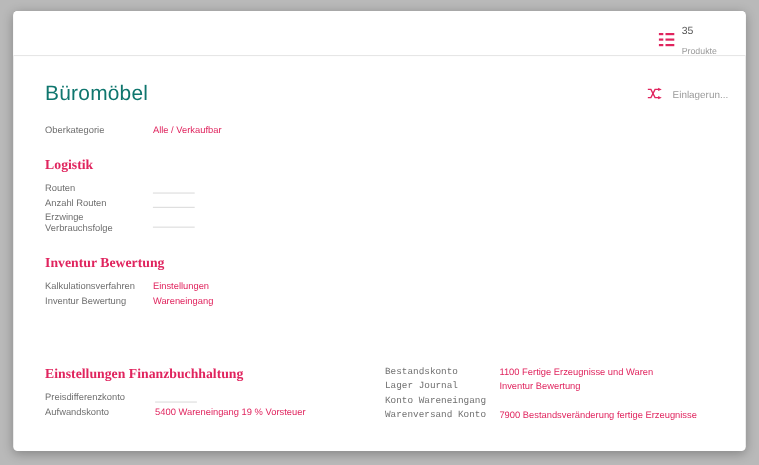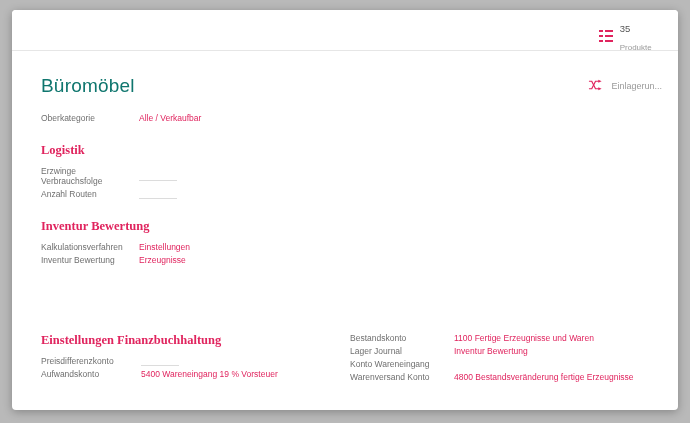--- a/index.html
+++ b/index.html
@@ -142,21 +142,21 @@
     right: 24px;
     top: 282px;
     display: flex;
   }
   .col {
     width: 50%;
     box-sizing: border-box;
   }
   .col .section-title { margin-top: 0; }
   .col .field-label { width: 100px; }
-  .col-right .field-label { width: 104px; }
+  .col-right .field-label { width: 104px; font-family: Liberation Mono, monospace; }
 </style>
 </head>
 <body>
 
 <div id="root">
   <div class="window">
 
     <div class="topbar">
       <div class="topbar-right">
 
@@ -193,37 +193,41 @@
       <h1 class="page-title">Büromöbel</h1>
 
       <div class="field-row">
         <span class="field-label">Oberkategorie</span>
         <span class="field-value">Alle / Verkaufbar</span>
       </div>
 
       <div class="section-title">Logistik</div>
 
       <div class="field-row">
+        <span class="field-label">Routen</span>
+        <span class="field-value empty"></span>
+      </div>
+      <div class="field-row">
+        <span class="field-label">Anzahl Routen</span>
+        <span class="field-value empty"></span>
+      </div>
+      <div class="field-row">
         <span class="field-label">Erzwinge Verbrauchsfolge</span>
         <span class="field-value empty"></span>
       </div>
-      <div class="field-row">
-        <span class="field-label">Anzahl Routen</span>
-        <span class="field-value empty"></span>
-      </div>
 
       <div class="section-title">Inventur Bewertung</div>
 
       <div class="field-row">
         <span class="field-label">Kalkulationsverfahren</span>
         <span class="field-value">Einstellungen</span>
       </div>
       <div class="field-row">
         <span class="field-label">Inventur Bewertung</span>
-        <span class="field-value">Erzeugnisse</span>
+        <span class="field-value">Wareneingang</span>
       </div>
 
       <div class="two-col">
 
         <div class="col col-left">
           <div class="section-title">Einstellungen Finanzbuchhaltung</div>
 
           <div class="field-row">
             <span class="field-label">Preisdifferenzkonto</span>
             <span class="field-value empty"></span>
@@ -242,21 +246,21 @@
           </div>
           <div class="field-row">
             <span class="field-label">Lager Journal</span>
             <span class="field-value">Inventur Bewertung</span>
           </div>
           <div class="field-row">
             <span class="field-label">Konto Wareneingang</span>
           </div>
           <div class="field-row">
             <span class="field-label">Warenversand Konto</span>
-            <span class="field-value">4800 Bestandsveränderung fertige Erzeugnisse</span>
+            <span class="field-value">7900 Bestandsveränderung fertige Erzeugnisse</span>
           </div>
         </div>
 
       </div>
 
     </div>
   </div>
 </div>
 
 </body></html>

